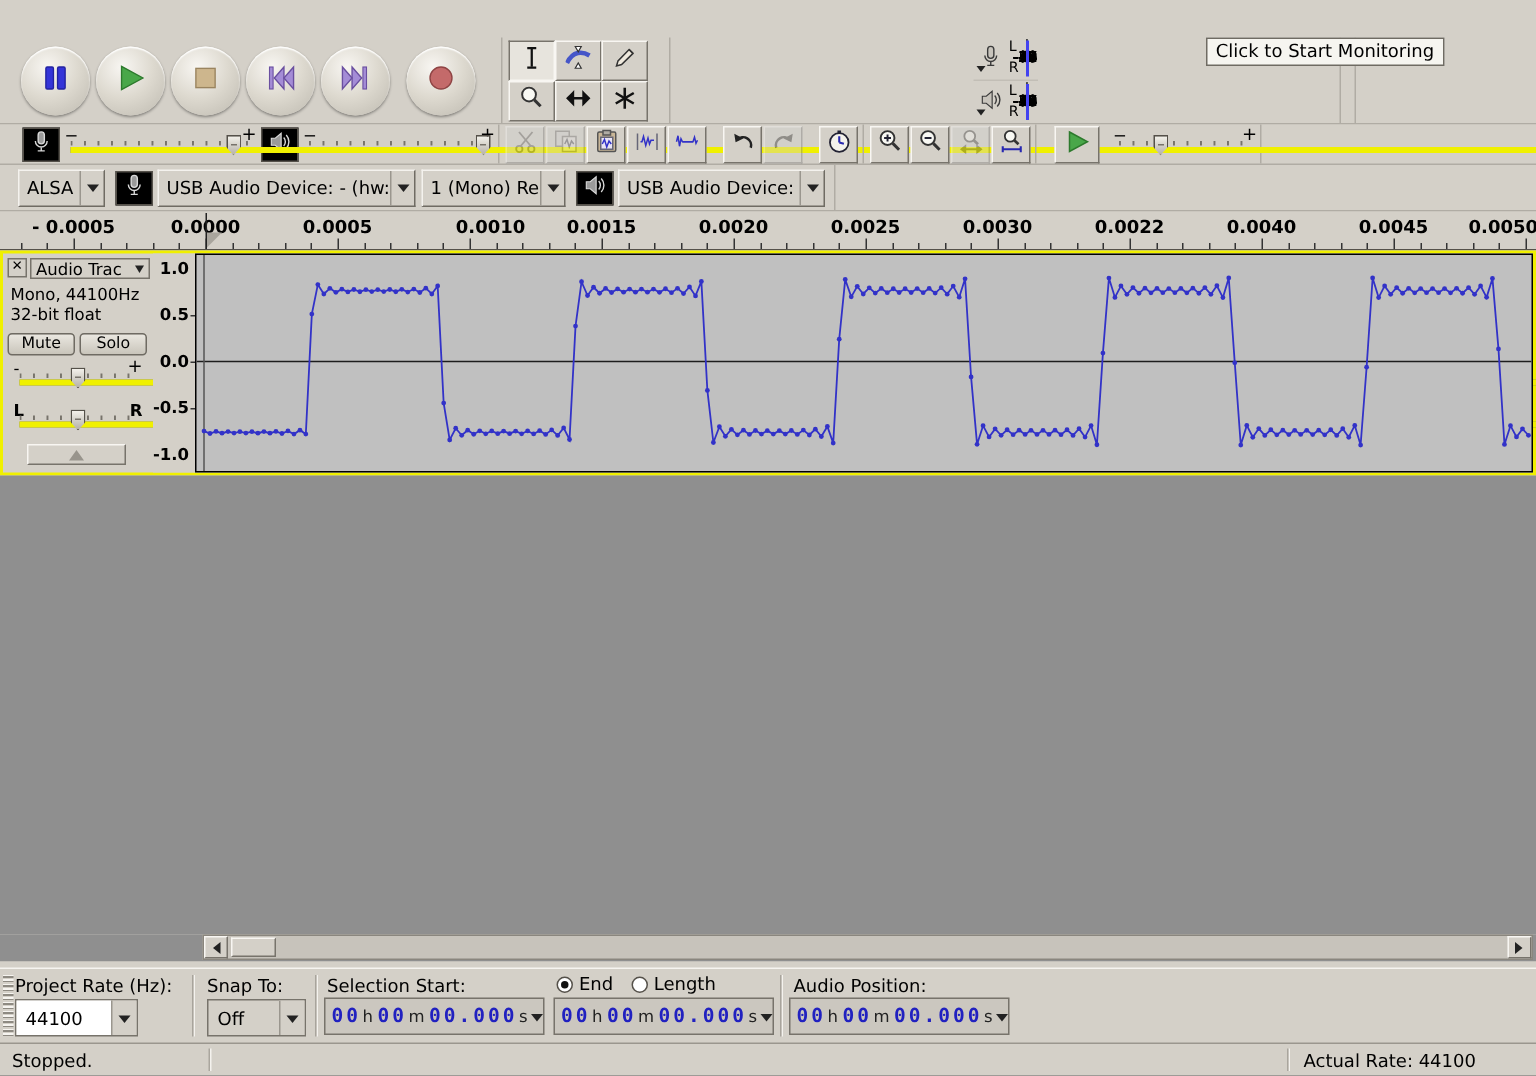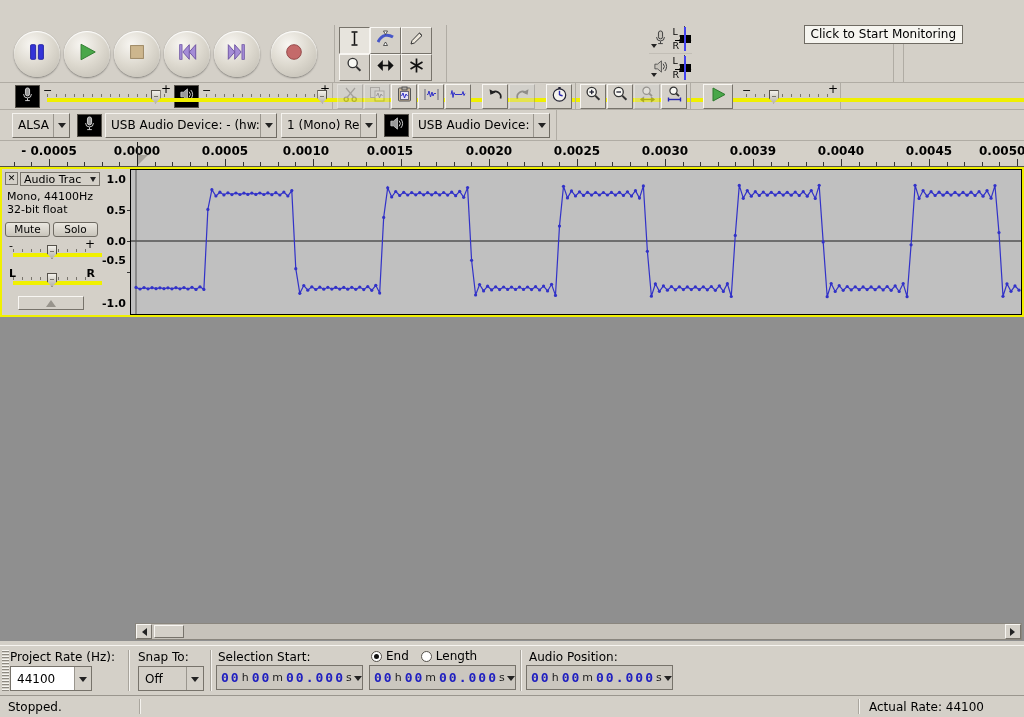--- a/index.html
+++ b/index.html
@@ -668,26 +668,26 @@
       <span class="tl-tick" style="left: 911.4px; height: 4px;"></span>
       <span class="tl-tick" style="left: 929px; height: 7px;"></span>
       <span class="tl-tick" style="left: 946.6px; height: 4px;"></span>
       <span class="tl-tick" style="left: 964.2px; height: 4px;"></span>
       <span class="tl-tick" style="left: 981.8px; height: 4px;"></span>
       <span class="tl-tick" style="left: 999.4px; height: 4px;"></span>
       <span class="tl-tick" style="left: 1017px; height: 7px;"></span>
       <span class="tl-label" style="left: 49px;">- 0.0005</span>
       <span class="tl-label" style="left: 137px;">0.0000</span>
       <span class="tl-label" style="left: 225px;">0.0005</span>
-      <span class="tl-label" style="left: 306px;">0.0010</span>
-      <span class="tl-label" style="left: 390px;">0.0015</span>
+      <span class="tl-label" style="left: 327px;">0.0010</span>
+      <span class="tl-label" style="left: 401px;">0.0015</span>
       <span class="tl-label" style="left: 489px;">0.0020</span>
       <span class="tl-label" style="left: 577px;">0.0025</span>
       <span class="tl-label" style="left: 665px;">0.0030</span>
-      <span class="tl-label" style="left: 753px;">0.0039</span>
+      <span class="tl-label" style="left: 753px;">0.0022</span>
       <span class="tl-label" style="left: 841px;">0.0040</span>
       <span class="tl-label" style="left: 929px;">0.0045</span>
       <span class="tl-label edge" style="left: 1017px;">0.0050</span>
       <span class="caret-line" style="left: 137px;"></span>
       <span class="caret-flag" style="left: 138px;"></span>
     </div>
 
   <div class="track">
     <div class="tpanel">
       <div class="close">✕</div>
@@ -720,21 +720,21 @@
       <div class="collapse">
           <span class="tri-up"></span>
         </div>
     </div>
     <div class="vruler" id="vruler">
         <span class="vr-num" style="top: 10px;">1.0</span>
         <span class="vr-num" style="top: 41px;">0.5</span>
         <span class="vr-tick" style="top: 41px;"></span>
         <span class="vr-num" style="top: 72px;">0.0</span>
         <span class="vr-tick" style="top: 72px;"></span>
-        <span class="vr-num" style="top: 91px; margin-left: 47px;">-0.5</span>
+        <span class="vr-num" style="top: 103px; margin-left: 47px;">-0.5</span>
         <span class="vr-tick" style="top: 103px;"></span>
         <span class="vr-num" style="top: 134px;">-1.0</span>
       </div>
     <div class="wavebox">
       <svg id="wave-svg" viewBox="0 0 889 144" preserveAspectRatio="none">
           <line x1="0" y1="71" x2="889" y2="71" stroke="#1d1d1d" stroke-width="1"></line>
           <line x1="5" y1="0" x2="5" y2="144" stroke="#555" stroke-width="1"></line>
           <polyline points="5.0,117.4 9.0,119.0 13.0,117.6 17.0,118.8 21.0,117.7 25.0,118.7 28.9,117.8 32.9,118.7 36.9,117.8 40.9,118.8 44.9,117.7 48.9,118.8 52.9,117.6 56.9,119.0 60.9,117.3 64.9,119.4 68.9,116.8 72.8,119.4 76.8,39.4 80.8,19.7 84.8,26.0 88.8,22.2 92.8,24.9 96.8,22.8 100.8,24.6 104.8,23.0 108.8,24.5 112.8,23.1 116.7,24.4 120.7,23.1 124.7,24.4 128.7,23.0 132.7,24.5 136.7,22.9 140.7,24.7 144.7,22.7 148.7,25.0 152.7,22.1 156.7,26.0 160.6,20.6 164.6,98.7 168.6,123.3 172.6,115.5 176.6,120.2 180.6,116.8 184.6,119.5 188.6,117.2 192.6,119.2 196.6,117.3 200.6,119.1 204.5,117.4 208.5,119.1 212.5,117.4 216.5,119.2 220.5,117.3 224.5,119.3 228.5,117.1 232.5,119.6 236.5,116.6 240.5,120.3 244.5,115.3 248.4,123.0 252.4,47.4 256.4,17.8 260.4,27.0 264.4,21.5 268.4,25.5 272.4,22.3 276.4,25.0 280.4,22.6 284.4,24.8 288.4,22.7 292.3,24.8 296.3,22.7 300.3,24.8 304.3,22.7 308.3,24.9 312.3,22.5 316.3,25.1 320.3,22.2 324.3,25.7 328.3,21.3 332.3,27.3 336.2,17.6 340.2,90.3 344.2,125.0 348.2,114.5 352.2,120.9 356.2,116.2 360.2,119.9 364.2,116.8 368.2,119.6 372.2,117.0 376.2,119.4 380.1,117.1 384.1,119.4 388.1,117.1 392.1,119.4 396.1,117.0 400.1,119.6 404.1,116.7 408.1,120.0 412.1,116.1 416.1,121.0 420.1,114.3 424.0,125.4 428.0,56.1 432.0,16.3 436.0,27.9 440.0,20.9 444.0,26.0 448.0,21.9 452.0,25.4 456.0,22.3 460.0,25.1 464.0,22.5 467.9,25.0 471.9,22.5 475.9,25.0 479.9,22.4 483.9,25.1 487.9,22.3 491.9,25.4 495.9,21.8 499.9,26.1 503.9,20.7 507.9,28.1 511.8,15.9 515.8,81.3 519.8,126.2 523.8,113.8 527.8,121.3 531.8,115.9 535.8,120.2 539.8,116.5 543.8,119.8 547.8,116.8 551.8,119.6 555.7,116.9 559.7,119.6 563.7,116.9 567.7,119.6 571.7,116.8 575.7,119.8 579.7,116.5 583.7,120.3 587.7,115.8 591.7,121.4 595.7,113.7 599.6,126.5 603.6,65.4 607.6,15.4 611.6,28.3 615.6,20.6 619.6,26.2 623.6,21.7 627.6,25.5 631.6,22.1 635.6,25.2 639.6,22.3 643.5,25.1 647.5,22.4 651.5,25.1 655.5,22.3 659.5,25.2 663.5,22.1 667.5,25.5 671.5,21.7 675.5,26.2 679.5,20.5 683.5,28.4 687.4,15.3 691.4,71.9 695.4,126.7 699.4,113.6 703.4,121.5 707.4,115.7 711.4,120.3 715.4,116.5 719.4,119.9 723.4,116.8 727.4,119.7 731.3,116.9 735.3,119.6 739.3,116.9 743.3,119.7 747.3,116.8 751.3,119.9 755.3,116.5 759.3,120.3 763.3,115.8 767.3,121.5 771.3,113.6 775.2,126.7 779.2,74.8 783.2,15.3 787.2,28.4 791.2,20.6 795.2,26.2 799.2,21.7 803.2,25.5 807.2,22.2 811.2,25.2 815.2,22.4 819.1,25.1 823.1,22.4 827.1,25.1 831.1,22.4 835.1,25.2 839.1,22.2 843.1,25.5 847.1,21.7 851.1,26.2 855.1,20.6 859.1,28.2 863.0,15.6 867.0,62.6 871.0,126.3 875.0,113.8 879.0,121.3 883.0,115.9 887.0,120.2" fill="none" stroke="#3232c8" stroke-width="1.2"></polyline>
           <g fill="#3232c8">
             <circle cx="5.0" cy="117.4" r="1.6"></circle>

